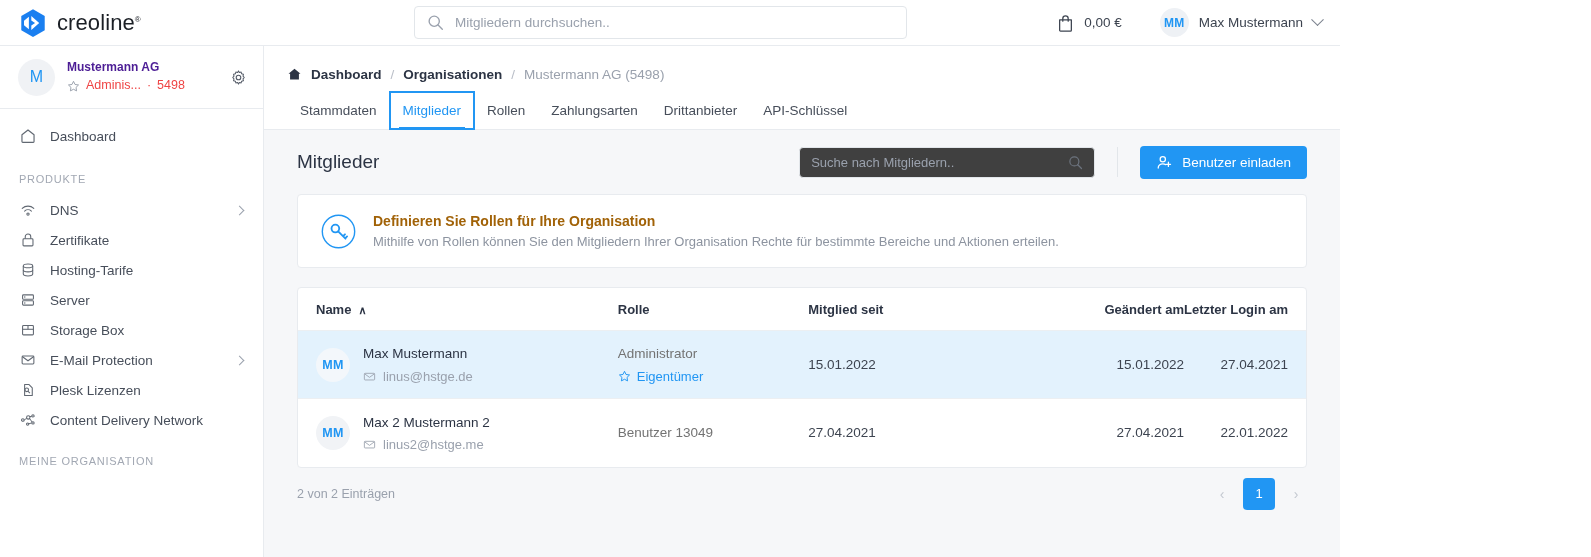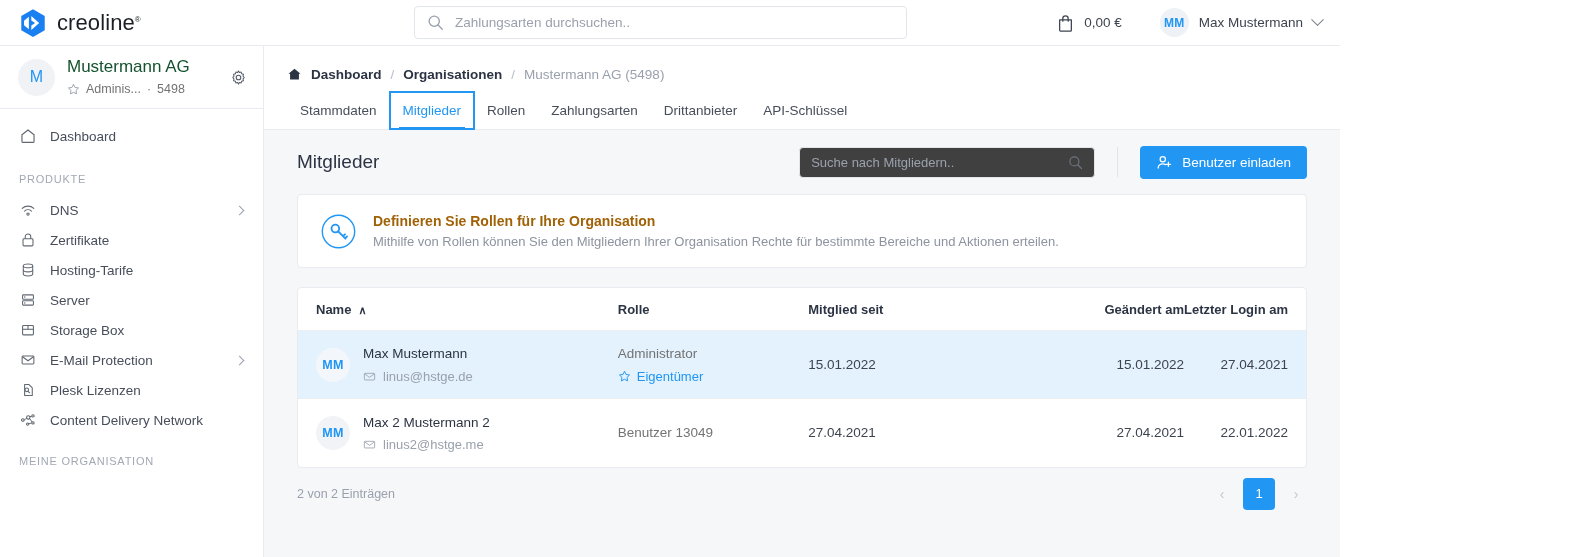--- a/index.html
+++ b/index.html
@@ -56,22 +56,22 @@
     padding: 0 14px 0 18px; gap: 12px;
     border-bottom: 1px solid #e8ebef;
   }
   .avatar-org {
     width: 37px; height: 37px; border-radius: 50%;
     background: #f0f2f5; color: #2196f3;
     font-size: 16px; font-weight: 500;
     display: flex; align-items: center; justify-content: center; flex: none;
   }
   .org-text { flex: 1; min-width: 0; }
-  .org-name { font-size: 17px; font-weight: 400; color: #14532d; line-height: 1.35; }
-  .org-sub { font-size: 12.5px; color: #737373; display: flex; align-items: center; gap: 6px; line-height: 1.4; margin-top: 2px; }
+  .org-name { font-size: 12px; font-weight: 700; color: #4c1d95; line-height: 1.35; }
+  .org-sub { font-size: 12.5px; color: #ef4444; display: flex; align-items: center; gap: 6px; line-height: 1.4; margin-top: 2px; }
   .gear-btn { flex: none; width: 22px; height: 22px; display:flex; align-items:center; justify-content:center; }
 
   .nav { padding-top: 12px; }
   .nav-item {
     height: 30px; display: flex; align-items: center;
     padding: 0 20px 0 19px; gap: 14px;
     font-size: 13.5px; color: #474e5a;
   }
   .nav-item .ico { width: 17px; height: 17px; flex: none; display: flex; align-items: center; justify-content: center; }
   .nav-item .lbl { flex: 1; }
@@ -189,21 +189,21 @@
       </svg>
       <div class="logo-text"><span>creoline</span><sup>®</sup></div>
     </div>
 
     <div class="search-wrap">
       <div class="search-box">
         <svg width="17" height="17" viewBox="0 0 20 20">
           <circle cx="8.5" cy="8.5" r="6" fill="none" stroke="#9aa1ad" stroke-width="1.6"></circle>
           <line x1="13" y1="13" x2="18" y2="18" stroke="#9aa1ad" stroke-width="1.6" stroke-linecap="round"></line>
         </svg>
-        <span class="ph">Zahlungsarten durchsuchen..</span>
+        <span class="ph">Mitgliedern durchsuchen..</span>
       </div>
     </div>
 
     <div class="top-right">
       <div class="cart">
         <svg width="17" height="18" viewBox="0 0 18 20">
           <path d="M2.5 6.5h13v11.5a1 1 0 0 1-1 1h-11a1 1 0 0 1-1-1z" fill="none" stroke="#3d4450" stroke-width="1.4" stroke-linejoin="round"></path>
           <path d="M6 8V5.2a3 3 0 0 1 6 0V8" fill="none" stroke="#3d4450" stroke-width="1.4" stroke-linecap="round"></path>
         </svg>
         <span class="amt">0,00 €</span>

